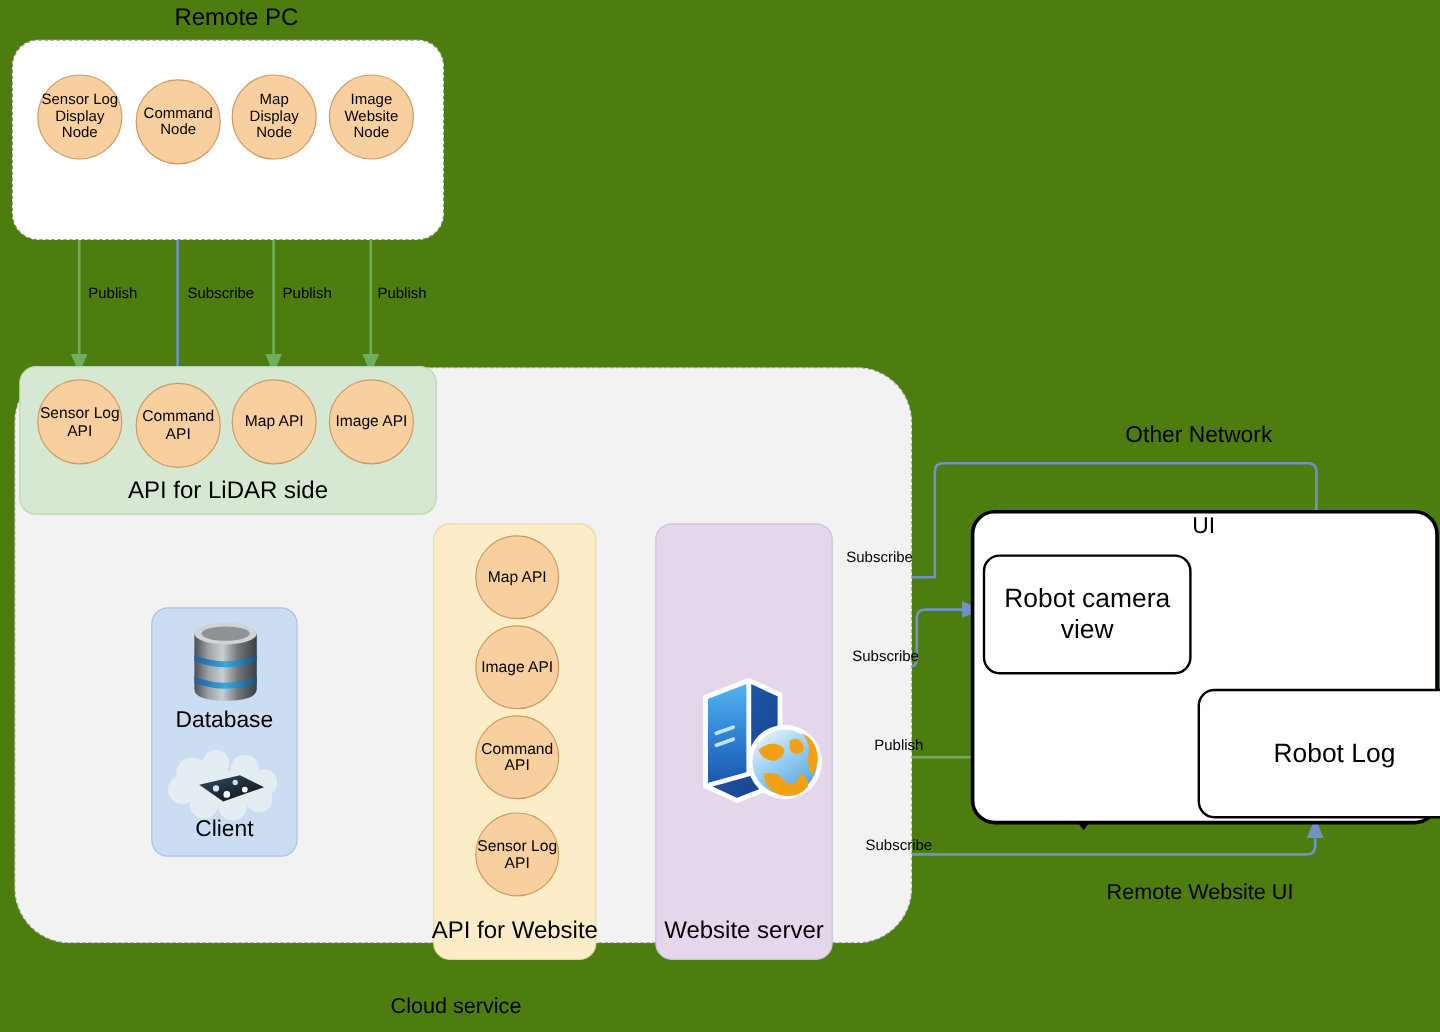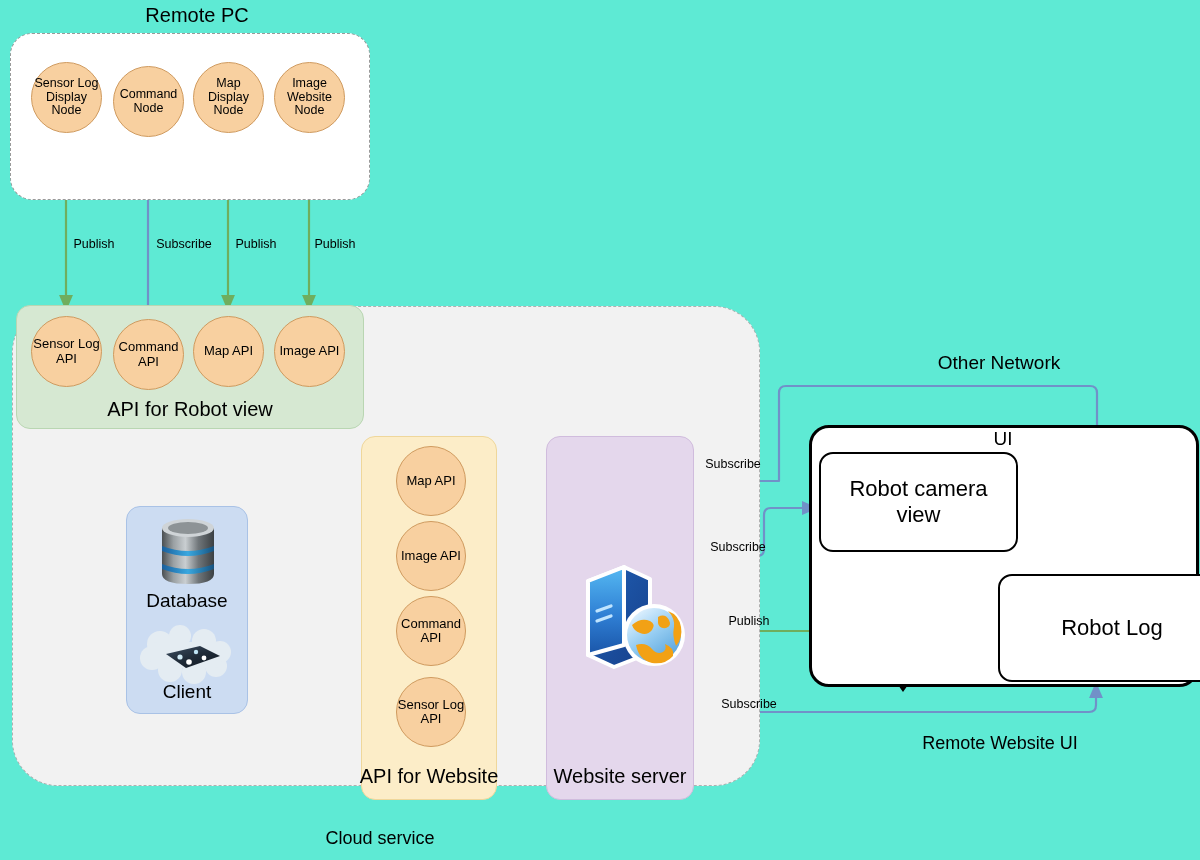--- a/index.html
+++ b/index.html
@@ -9,21 +9,21 @@
   }
   body {
     font-family: "Liberation Sans", sans-serif;
     -webkit-font-smoothing: antialiased;
   }
   #stage {
     position: relative;
     width: 1200px;
     height: 860px;
     overflow: hidden;
-    background: #5eead4;
+    background: #4d7c0f;
   }
   svg.layer {
     position: absolute;
     left: 0;
     top: 0;
     width: 1200px;
     height: 860px;
     overflow: visible;
   }
   .node-abs {
@@ -186,21 +186,21 @@
   </div>
 
   <div class="lbl t-edge center-x" style="left:94px; top:237px;">Publish</div>
   <div class="lbl t-edge center-x" style="left:184px; top:237px;">Subscribe</div>
   <div class="lbl t-edge center-x" style="left:256px; top:237px;">Publish</div>
   <div class="lbl t-edge center-x" style="left:335px; top:237px;">Publish</div>
 
   <div class="node-abs cloud-box" style="left:12px; top:306px; width:748px; height:480px;"></div>
 
   <div class="node-abs green-box" style="left:16px; top:305px; width:348px; height:124px;"></div>
-  <div class="lbl t-section center-x" style="left:190px; top:398px;">API for Robot view</div>
+  <div class="lbl t-section center-x" style="left:190px; top:398px;">API for LiDAR side</div>
 
   <div class="node-abs circle t-api" style="left:31px; top:316px; width:71px; height:71px;">
     <span style="white-space:pre-line">Sensor Log
 API</span>
   </div>
   <div class="node-abs circle t-api" style="left:113px; top:319px; width:71px; height:71px;">
     <span style="white-space:pre-line">Command
 API</span>
   </div>
   <div class="node-abs circle t-api" style="left:193px; top:316px; width:71px; height:71px;">
@@ -323,21 +323,21 @@
   <div class="lbl t-edge center-x" style="left:733px; top:457px;">Subscribe</div>
   <div class="lbl t-edge center-x" style="left:738px; top:540px;">Subscribe</div>
   <div class="lbl t-edge center-x" style="left:749px; top:614px;">Publish</div>
   <div class="lbl t-edge center-x" style="left:749px; top:697px;">Subscribe</div>
 
   <div class="lbl t-ui center-x" style="left:999px; top:352px;">Other Network</div>
 
   <div class="node-abs ui-box" style="left:809px; top:425px; width:390px; height:262px;"></div>
   <div class="lbl t-ui center-x" style="left:1003px; top:428px;">UI</div>
 
-  <div class="node-abs ui-sub t-uibig" style="left:819px; top:452px; width:199px; height:100px;">
+  <div class="node-abs ui-sub t-uibig" style="left:819px; top:462px; width:174px; height:100px;">
     <span style="white-space:pre-line">Robot camera
 view</span>
   </div>
   <div class="node-abs ui-sub t-uibig" style="left:998px; top:574px; width:228px; height:108px;">
     <span style="white-space:pre-line">Robot Log</span>
   </div>
 
   <div class="lbl t-cap center-x" style="left:1000px; top:733px;">Remote Website UI</div>
 
 </div>

